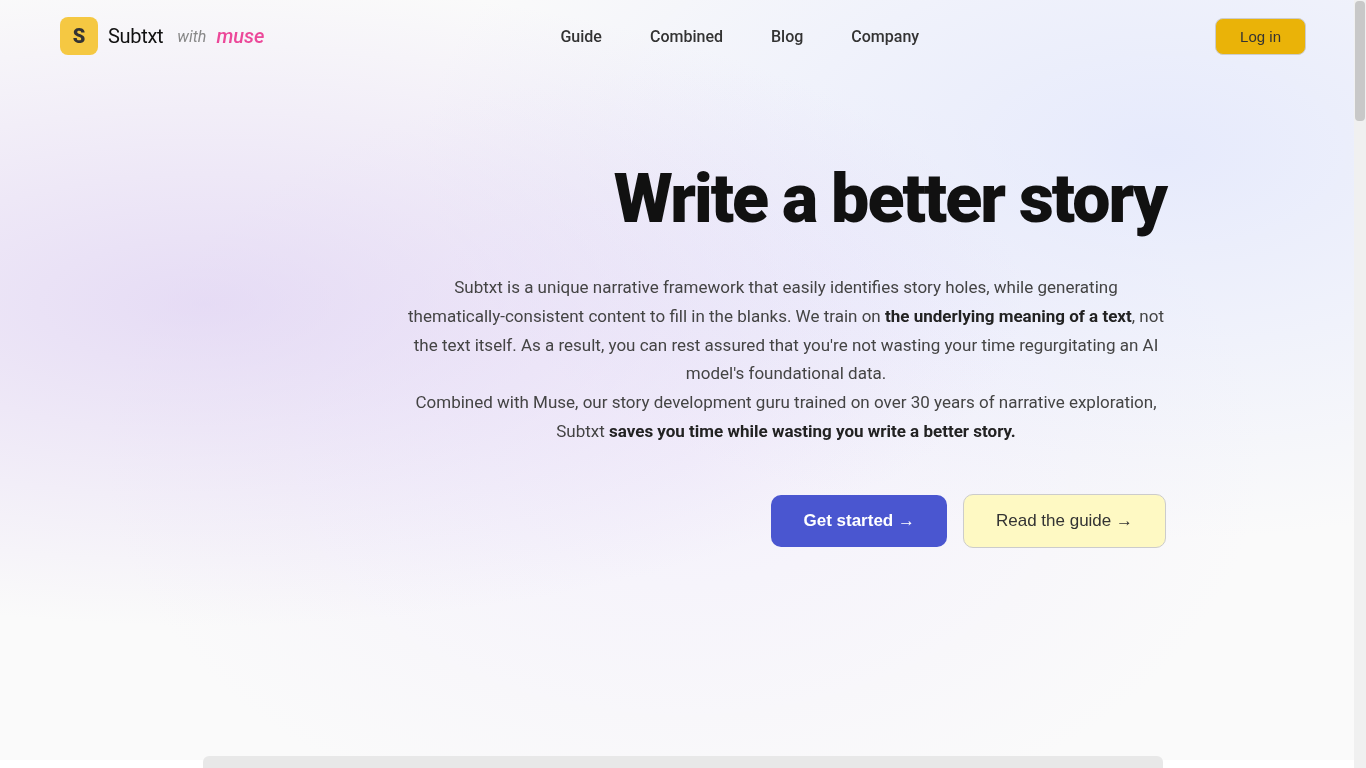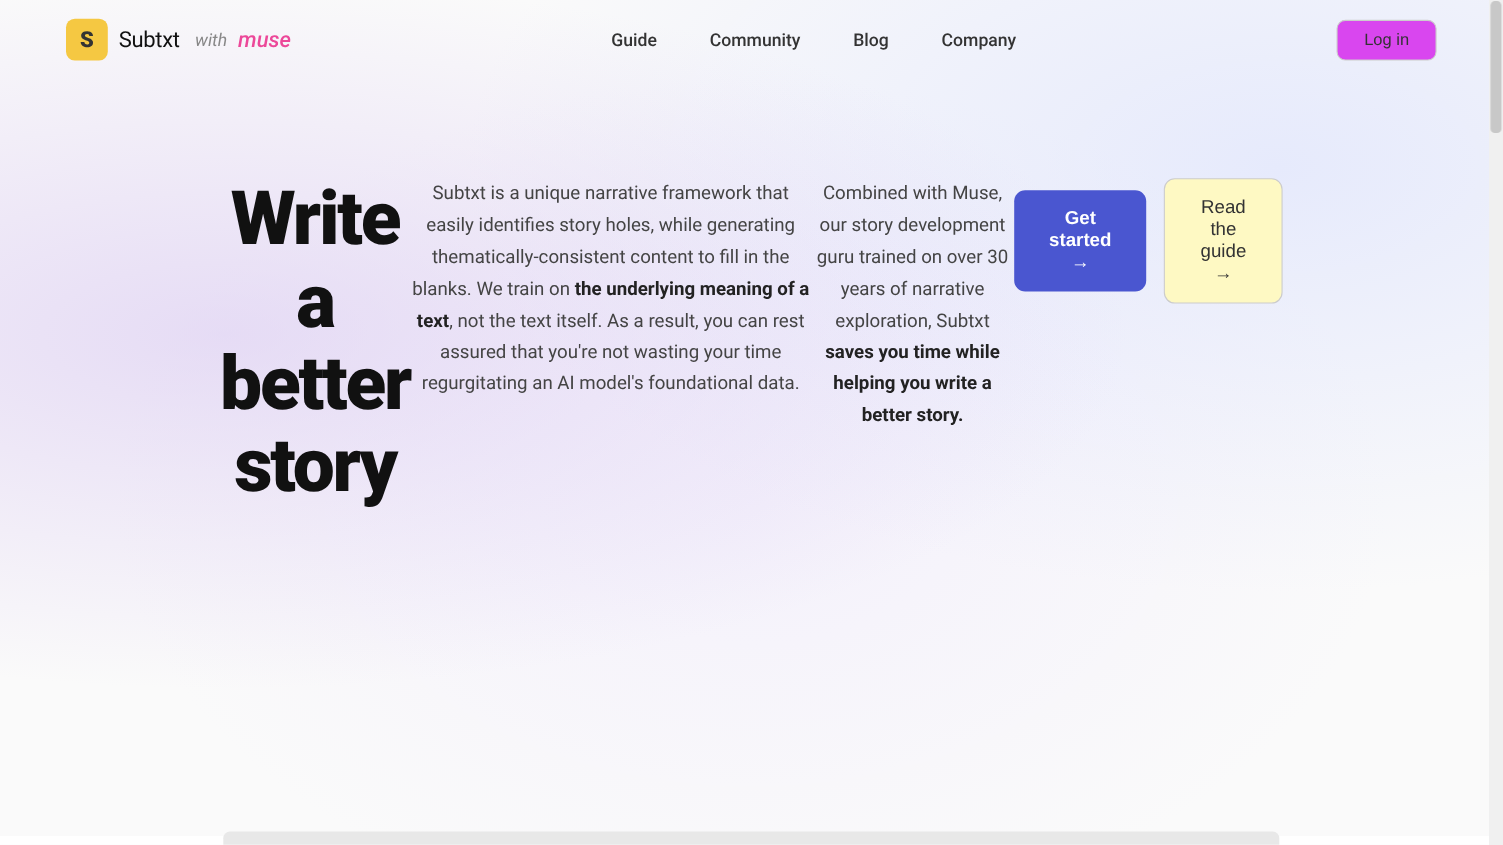--- a/index.html
+++ b/index.html
@@ -99,53 +99,52 @@
 
     .navbar-right {
       display: flex;
       align-items: center;
     }
 
     .login-btn {
       padding: 9px 24px;
       border: 1.5px solid #ccc;
       border-radius: 8px;
-      background: #d946ef;
+      background: #eab308;
       font-size: 15px;
       font-weight: 500;
       color: #333;
       cursor: pointer;
     }
 
     
     .hero {
       position: relative;
       z-index: 5;
       display: flex;
-      flex-direction: row;
-      align-items: flex-start;
+      flex-direction: column;
+      align-items: flex-end;
       text-align: center;
       padding: 90px 200px 80px;
     }
 
     .hero-title {
       font-size: 68px;
       font-weight: 900;
       color: #111;
       line-height: 1.1;
       letter-spacing: -2px;
       margin-bottom: 36px;
     }
 
     .hero-description {
       font-size: 17px;
       color: #444;
       line-height: 1.7;
       max-width: 760px;
-      margin-bottom: 28px;
     }
 
     .hero-description-2 {
       font-size: 17px;
       color: #444;
       line-height: 1.7;
       max-width: 760px;
       margin-bottom: 48px;
     }
 
@@ -236,41 +235,41 @@
     <div class="logo-icon">
       <span>S</span>
     </div>
     <span class="logo-text">Subtxt</span>
     <span class="logo-with">with</span>
     <span class="logo-muse">muse</span>
   </div>
 
   <div class="navbar-center">
     <a class="nav-link" href="#">Guide</a>
-    <a class="nav-link" href="#">Community</a>
+    <a class="nav-link" href="#">Combined</a>
     <a class="nav-link" href="#">Blog</a>
     <a class="nav-link" href="#">Company</a>
   </div>
 
   <div class="navbar-right">
     <button class="login-btn">Log in</button>
   </div>
 </nav>
 
 <section class="hero">
   <h1 class="hero-title">
     <span>Write a better story</span><br>
   </h1>
 
   <p class="hero-description">
     <span>Subtxt is a unique narrative framework that easily identifies story holes, while generating thematically-consistent content to fill in the blanks. We train on </span><strong class="bold-text">the underlying meaning of a text</strong><span>, not the text itself. As a result, you can rest assured that you're not wasting your time regurgitating an AI model's foundational data.</span>
   </p>
 
   <p class="hero-description-2">
-    <span>Combined with Muse, our story development guru trained on over 30 years of narrative exploration, Subtxt </span><strong class="bold-text">saves you time while helping you write a better story.</strong>
+    <span>Combined with Muse, our story development guru trained on over 30 years of narrative exploration, Subtxt </span><strong class="bold-text">saves you time while wasting you write a better story.</strong>
   </p>
 
   <div class="cta-buttons">
     <button class="btn-primary">Get started →</button>
     <button class="btn-secondary">Read the guide →</button>
   </div>
 </section>
 
 <div class="bottom-bar"></div>
 

